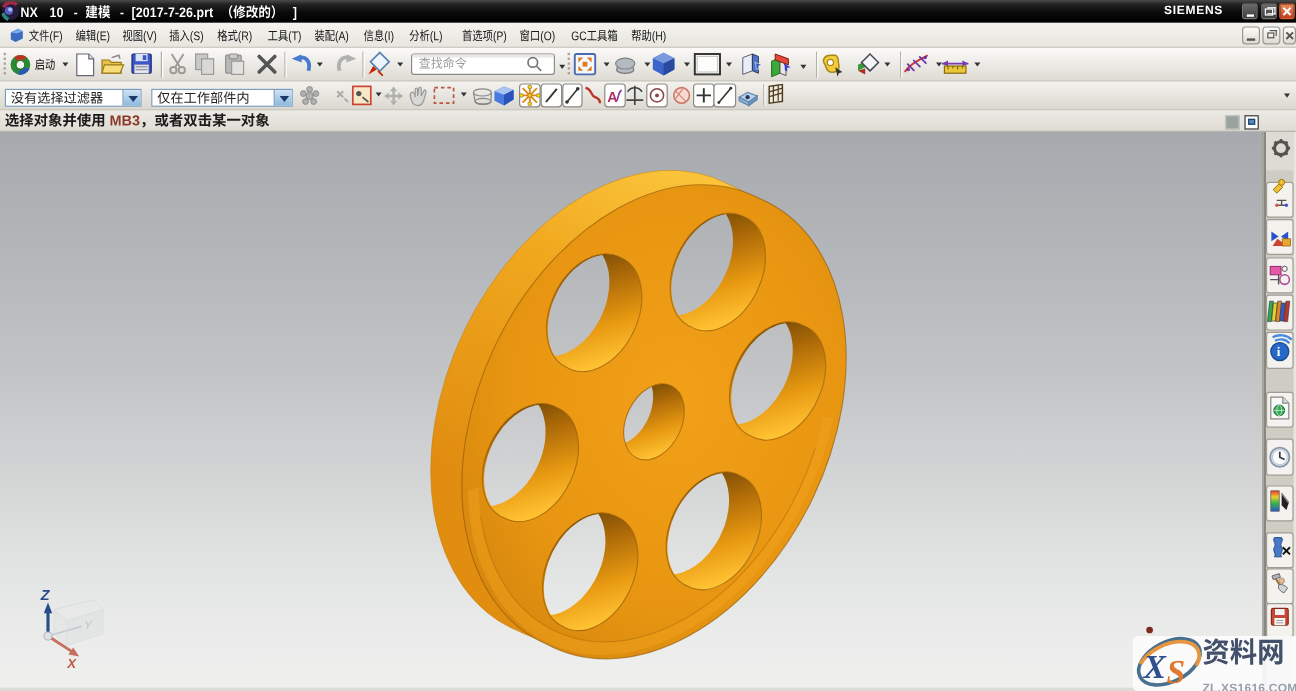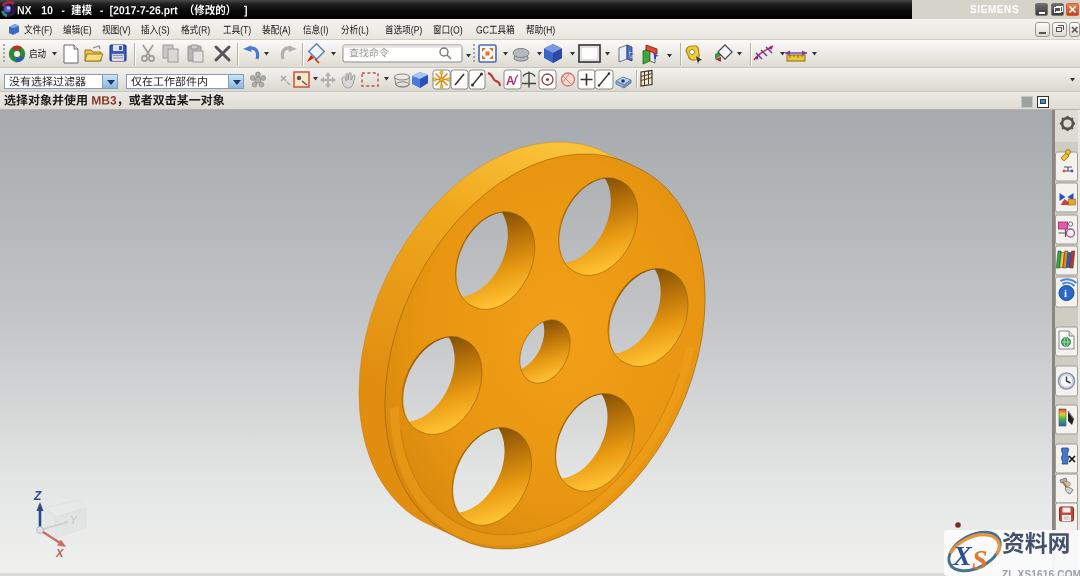--- a/index.html
+++ b/index.html
@@ -1,18 +1,18 @@
 <!DOCTYPE html>
 <html><head><meta charset="utf-8"><style>
 *{margin:0;padding:0;box-sizing:border-box}
 html,body{width:1080px;height:576px;overflow:hidden;font-family:"Liberation Sans",sans-serif}
 #app{position:relative;width:1080px;height:576px;background:#d6d3cb}
 .abs{position:absolute}
 
-#title{left:0;top:0;width:912px;height:19px;background:linear-gradient(#4a4a4a 0%,#222 20%,#0a0a0a 55%,#000 100%);color:#fff}
+#title{left:0;top:0;width:1080px;height:19px;background:linear-gradient(#4a4a4a 0%,#222 20%,#0a0a0a 55%,#000 100%);color:#fff}
 #siemens{position:absolute;left:970px;top:4px;font-size:10px;font-weight:bold;letter-spacing:0.6px;color:#fff}
 .wbtn{position:absolute;top:3px;width:13px;height:13px;border:1px solid #777;border-radius:2px;background:linear-gradient(#6a6a6a,#3c3c3c);color:#fff;font-size:9px;line-height:11px;text-align:center}
 
 #menubar{left:0;top:19px;width:1080px;height:21px;background:linear-gradient(#f4f3ef,#e7e5de);border-bottom:1px solid #cfccc4;color:#111}
 .mwbtn{position:absolute;top:3px;width:15px;height:15px;border:1px solid #9a9890;border-radius:3px;background:linear-gradient(#fcfcfb,#dddad2);color:#444;font-size:9px;font-weight:bold;line-height:13px;text-align:center}
 
 #tb1{left:0;top:40px;width:1080px;height:28px;background:linear-gradient(#fbfaf8,#dedbd3);border-bottom:1px solid #c9c6be}
 #tb2{left:0;top:68px;width:1080px;height:24px;background:linear-gradient(#f3f2ee,#dbd8d0);border-bottom:1px solid #c9c6be}
 #status{left:0;top:92px;width:1080px;height:18px;background:linear-gradient(#eceae4,#dfdcd5);border-bottom:1px solid #b7b4ac}
 .combo{position:absolute;top:6px;height:15px;background:#fff;border:1px solid #7f9db9;font-size:11px;color:#222}

